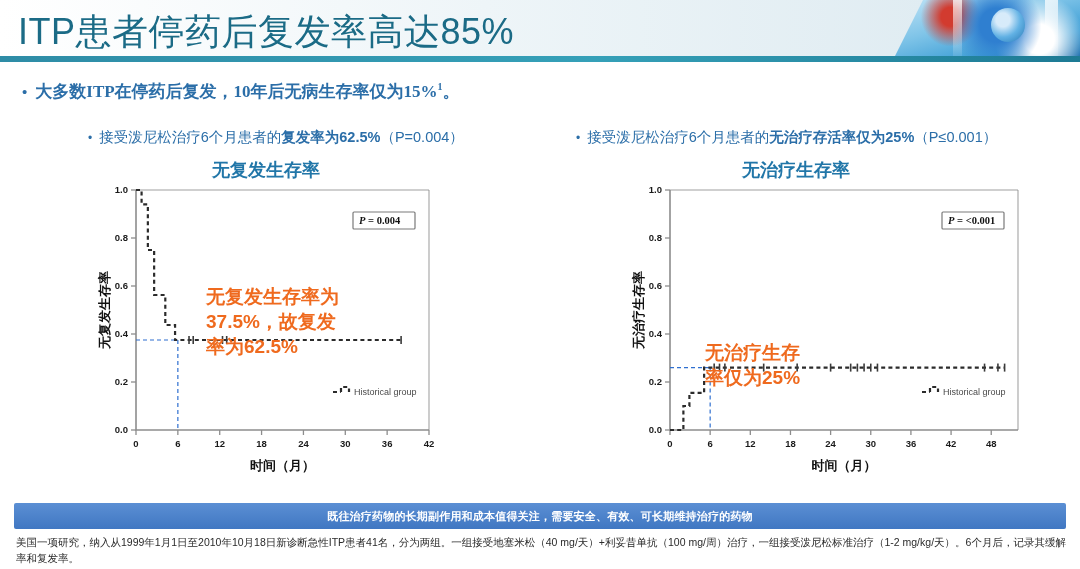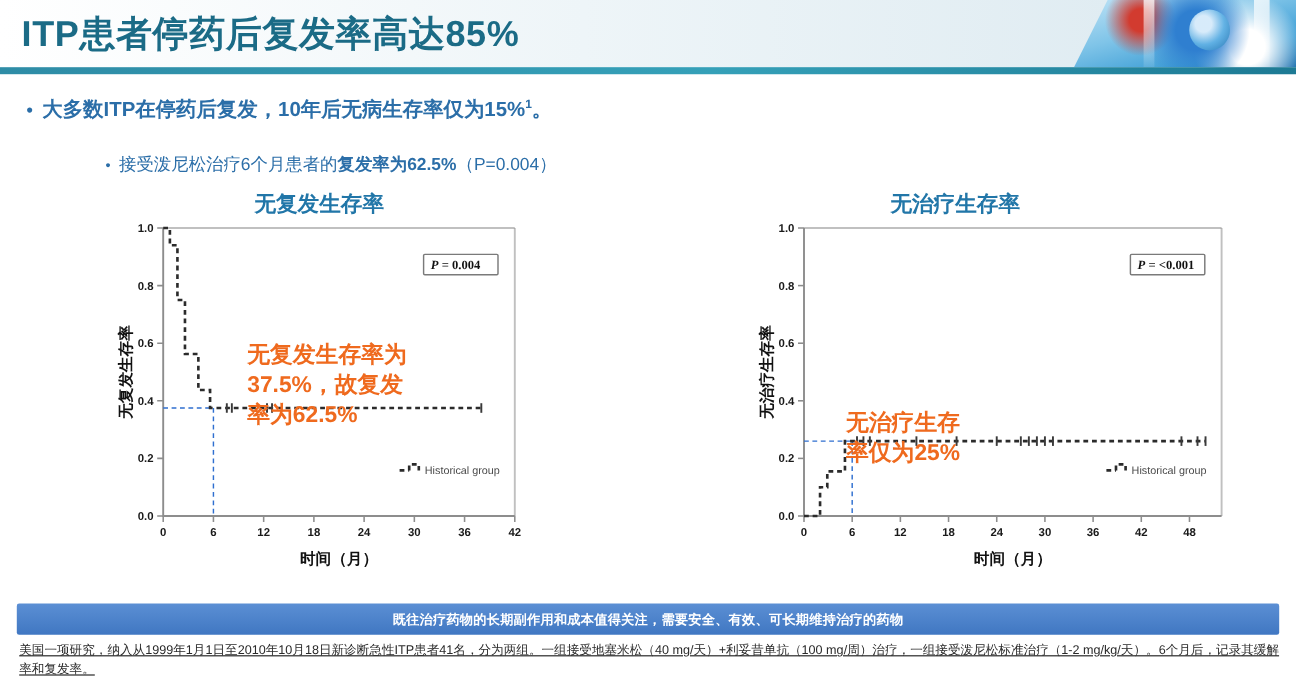--- a/index.html
+++ b/index.html
@@ -12,21 +12,21 @@
   .slide { position: relative; width: 1080px; height: 569px; background:#fff; }
 
   
   .header {
     position: absolute; left:0; top:0; width:1080px; height:62px;
     background: linear-gradient(to right, #ffffff 0%, #eef5f8 45%, #dbe9f0 100%);
     overflow: hidden;
   }
   .header-title {
     position: absolute; left: 18px; top: 8px;
-    font-size: 30px; font-weight: 700; color: #1b6b86;
+    font-size: 36px; font-weight: 400; color: #1b6b86;
     letter-spacing: .5px; white-space: nowrap;
   }
   .header-rule {
     position: absolute; left:0; top: 56px; width: 1080px; height: 6px;
     background: linear-gradient(to right,#2e8ca6 0%, #35a0b8 55%, #1d7a94 100%);
   }
   .header-art {
     position: absolute; right: 0; top: 0; width: 185px; height: 56px;
     background:
       radial-gradient(circle at 55% 45%, #2f7fd0 0 16%, rgba(47,127,208,0) 42%),
@@ -44,21 +44,21 @@
   .header-art .bar1, .header-art .bar2 {
     position:absolute; top:0; height:56px; width:9px;
     background: linear-gradient(to bottom, rgba(255,255,255,.75), rgba(255,255,255,.1));
   }
   .header-art .bar1 { left: 58px; }
   .header-art .bar2 { left: 150px; width: 13px; }
 
   
   .bullet-1 {
     position: absolute; left: 22px; top: 80px;
-    font-size: 17px; color: #2b6ea8; font-weight: 700; white-space: nowrap;
+    font-size: 17px; color: #2b6ea8; font-weight: 700; white-space: nowrap; font-family: Liberation Serif, serif;
   }
   .bullet-1 .dot { color:#2b6ea8; margin-right: 8px; font-size: 15px; }
   .bullet-1 sup { font-size: 10px; font-weight:700; }
 
   .sub-bullet {
     position: absolute; top: 128px;
     font-size: 14.5px; color: #2b6ea8; white-space: nowrap;
   }
   .sub-bullet .dot { margin-right: 7px; font-size: 12px; }
   .sub-bullet .hl { font-weight: 700; }
@@ -102,21 +102,21 @@
     background: linear-gradient(to bottom,#5b8fd4,#4077c2);
     border-radius: 2px;
     display:flex; align-items:center; justify-content:center;
   }
   .banner-text {
     color:#fff; font-size: 11px; font-weight:700; letter-spacing:.2px; white-space:nowrap;
   }
 
   .footnote {
     position:absolute; left: 16px; top: 534px; width: 1050px;
-    font-size: 10.5px; color:#2a2a2a; line-height:1.55;text-decoration:underline;
+    font-size: 10.5px; color:#2a2a2a; line-height:1.55;
   }
 </style>
 </head>
 <body>
 
 <div class="slide">
 
   <div class="header">
     <div class="header-title">ITP患者停药后复发率高达85%</div>
     <div class="header-art">
@@ -128,20 +128,23 @@
   </div>
 
   <div class="bullet-1">
     <span class="dot">•</span><span>大多数ITP在停药后复发，10年后无病生存率仅为15%</span><sup>1</sup><span>。</span>
   </div>
 
   <div class="sub-bullet sub-b-left">
     <span class="dot">•</span><span>接受泼尼松治疗6个月患者的</span><span class="hl">复发率为62.5%</span><span>（P=0.004）</span>
   </div>
 
+  <div class="sub-bullet sub-b-right">
+    <span class="dot">•</span><span>接受泼尼松治疗6个月患者的</span><span class="hl">无治疗存活率仅为25%</span><span>（P≤0.001）</span>
+  </div>
 
   <div class="chart-title chart-title-left">无复发生存率</div>
   <div class="chart-title chart-title-right">无治疗生存率</div>
 
   <div class="chart-box chart-left">
     <svg id="svg-0" width="345" height="300">
         <path class="axis-line" d="M40,8 L40,248 L333,248"></path>
         <path class="axis-line" d="M40,8 L333,8" stroke-opacity="0.55"></path>
         <path class="axis-line" d="M333,8 L333,248" stroke-opacity="0.55"></path>
         <line class="tick" x1="35" y1="248" x2="40" y2="248"></line>

